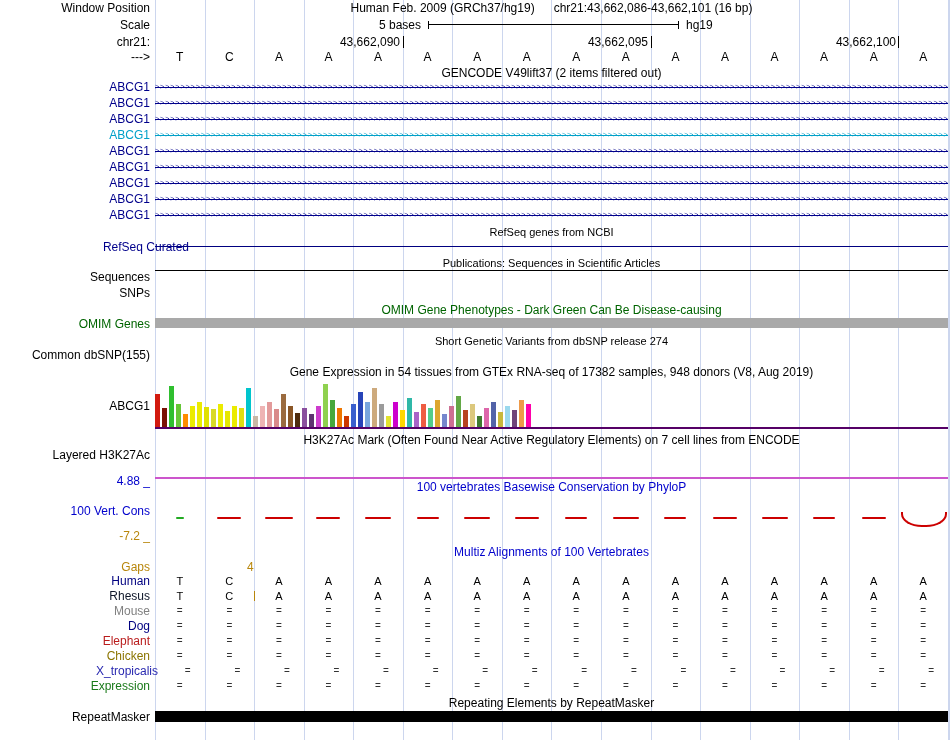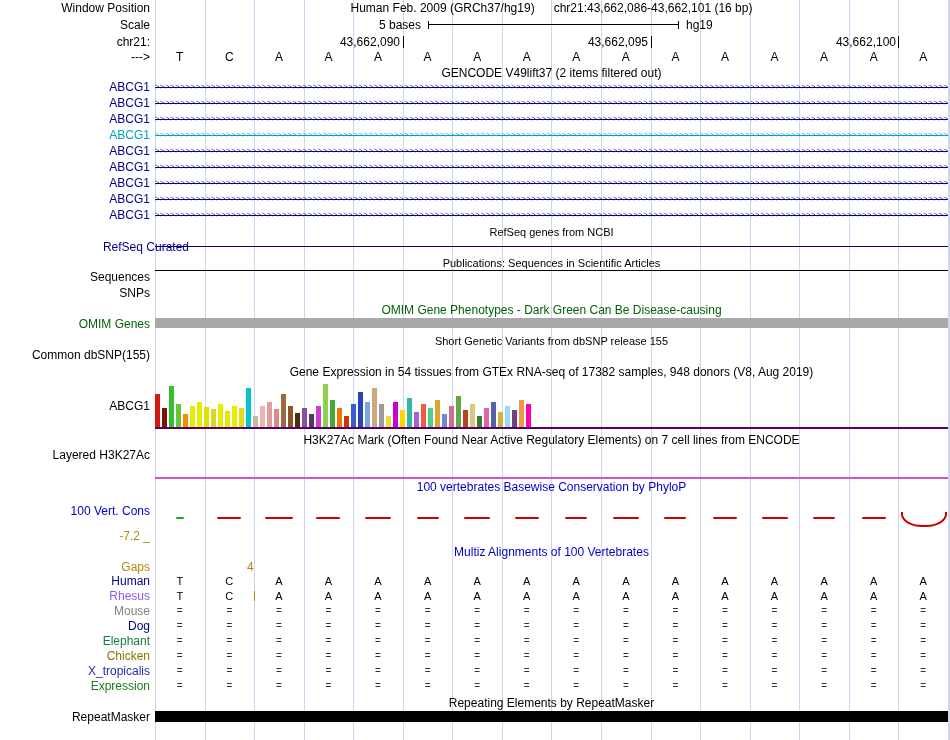--- a/index.html
+++ b/index.html
@@ -184,21 +184,21 @@
 
   <div class="row" style="top:286px">
     <span class="label">SNPs</span>
   </div>
   <div class="hline" id="omim-bar" style="background: rgb(169, 169, 169);"></div>
   <div class="row" style="top:317px">
     <span class="label" style="color: rgb(0, 100, 0);">OMIM Genes</span>
   </div>
 
   <div class="row small" style="top:334px">
-    <div class="content center">Short Genetic Variants from dbSNP release 155</div>
+    <div class="content center">Short Genetic Variants from dbSNP release 274</div>
   </div>
   <div class="row" style="top:348px">
     <span class="label">Common dbSNP(155)</span>
   </div>
 
   <div class="row" style="top:365px">
     <div class="content center">Gene Expression in 54 tissues from GTEx RNA-seq of 17382 samples, 948 donors (V8, Aug 2019)</div>
   </div>
   <div class="row" style="top:399px">
     <span class="label">ABCG1</span>
@@ -262,20 +262,23 @@
   <div class="hline" id="gtex-baseline" style="background: rgb(85, 0, 102);"></div>
 
   <div class="row" style="top:433px">
     <div class="content center">H3K27Ac Mark (Often Found Near Active Regulatory Elements) on 7 cell lines from ENCODE</div>
   </div>
   <div class="row" style="top:448px">
     <span class="label">Layered H3K27Ac</span>
   </div>
   <div class="hline" id="h3k-line" style="background: rgb(204, 85, 204);"></div>
 
+  <div class="row" style="top:474px">
+    <span class="label" style="color: rgb(0, 0, 204);">4.88 _</span>
+  </div>
   <div class="row" style="top:480px">
     <div class="content center" style="color: rgb(0, 0, 204);">100 vertebrates Basewise Conservation by PhyloP</div>
   </div>
   <div class="row" style="top:504px">
     <span class="label" style="color: rgb(0, 0, 204);">100 Vert. Cons</span>
   </div>
   <div id="cons-marks">
       <div class="cons-dash" style="width: 8px; left: 20.7812px; background: rgb(34, 170, 34);"></div>
       <div class="cons-dash" style="width: 24px; left: 62.3438px; background: rgb(204, 0, 0);"></div>
       <div class="cons-dash" style="width: 28px; left: 109.906px; background: rgb(204, 0, 0);"></div>
@@ -322,21 +325,21 @@
           <span class="col">A</span>
           <span class="col">A</span>
           <span class="col">A</span>
           <span class="col">A</span>
           <span class="col">A</span>
           <span class="col">A</span>
           <span class="col">A</span>
         </div>
       </div>
       <div class="row" style="top: 589px;">
-        <span class="label" style="color: #8b5cf6;">Rhesus</span>
+        <span class="label" style="color: #0f172a;">Rhesus</span>
         <div class="content cols mz">
           <span class="col">T</span>
           <span class="col">C</span>
           <span class="col">A</span>
           <span class="col">A</span>
           <span class="col">A</span>
           <span class="col">A</span>
           <span class="col">A</span>
           <span class="col">A</span>
           <span class="col">A</span>
@@ -386,21 +389,21 @@
           <span class="col eq">=</span>
           <span class="col eq">=</span>
           <span class="col eq">=</span>
           <span class="col eq">=</span>
           <span class="col eq">=</span>
           <span class="col eq">=</span>
           <span class="col eq">=</span>
         </div>
       </div>
       <div class="row" style="top: 634px;">
-        <span class="label" style="color: #15803d;">Elephant</span>
+        <span class="label" style="color: #b91c1c;">Elephant</span>
         <div class="content cols mz">
           <span class="col eq">=</span>
           <span class="col eq">=</span>
           <span class="col eq">=</span>
           <span class="col eq">=</span>
           <span class="col eq">=</span>
           <span class="col eq">=</span>
           <span class="col eq">=</span>
           <span class="col eq">=</span>
           <span class="col eq">=</span>
@@ -427,21 +430,21 @@
           <span class="col eq">=</span>
           <span class="col eq">=</span>
           <span class="col eq">=</span>
           <span class="col eq">=</span>
           <span class="col eq">=</span>
           <span class="col eq">=</span>
           <span class="col eq">=</span>
           <span class="col eq">=</span>
         </div>
       </div>
-      <div class="row" style="top: 664px;">
+      <div class="row" style="top: 664px; margin-left: 8px;">
         <span class="label" style="color: rgb(41, 41, 176);">X_tropicalis</span>
         <div class="content cols mz">
           <span class="col eq">=</span>
           <span class="col eq">=</span>
           <span class="col eq">=</span>
           <span class="col eq">=</span>
           <span class="col eq">=</span>
           <span class="col eq">=</span>
           <span class="col eq">=</span>
           <span class="col eq">=</span>

